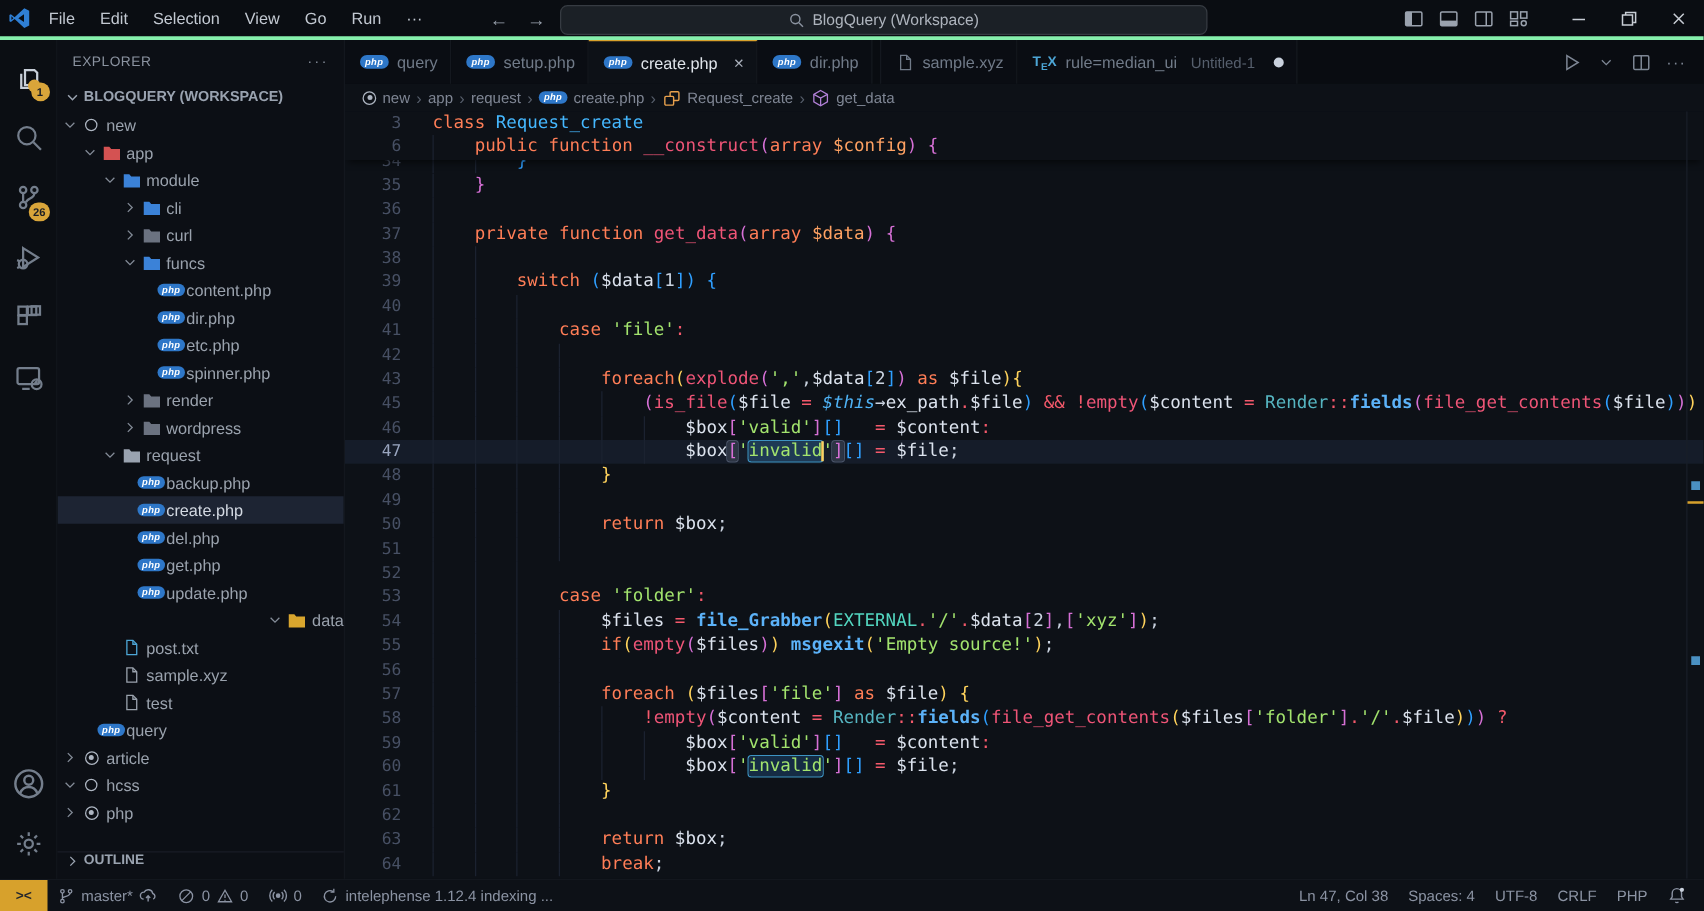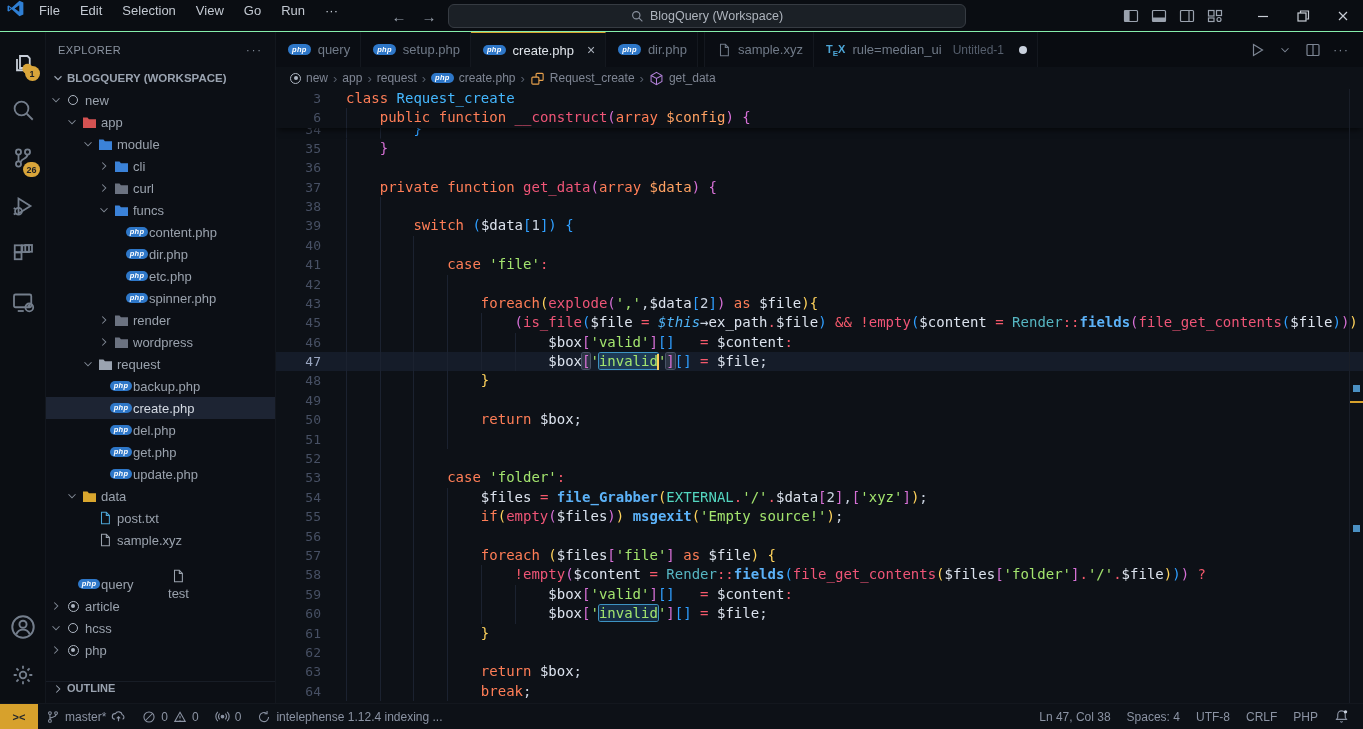--- a/index.html
+++ b/index.html
@@ -1,20 +1,20 @@
 <!DOCTYPE html>
 <html><head>
 <meta charset="utf-8">
 <style>
   *{margin:0;padding:0;box-sizing:border-box}
   html,body{width:1363px;height:729px;overflow:hidden}
   body{background:#0d1117;font-family:"Liberation Sans",sans-serif;color:#c9d1dd;font-size:13px}
   svg{display:block}
   
-  .titlebar{height:32px;background:#0a0d12;display:flex;align-items:flex-start;position:relative;border-bottom:1px solid #86efac}
+  .titlebar{height:32px;background:#0a0d12;display:flex;align-items:center;position:relative;border-bottom:3px solid #86efac}
   .tb-logo{width:30px;display:flex;justify-content:center}
   .menus{display:flex;gap:2px}
   .menu{padding:3px 9px;color:#c3c9d2;border-radius:4px;cursor:default}
   .tb-center{position:absolute;left:388px;top:0;height:32px;display:flex;align-items:center;gap:8px}
   .navarrow{color:#9aa2ae;font-size:15px;width:22px;text-align:center}
   .searchbox{width:518px;height:24px;background:#1b2026;border:1px solid #363b42;border-radius:6px;display:flex;align-items:center;justify-content:center;gap:6px;color:#aeb4bd;font-size:12.5px}
   .tb-right{margin-left:auto;display:flex;align-items:center;height:32px}
   .tb-ic{width:28px;height:32px;display:flex;align-items:center;justify-content:center;color:#9aa2ae}
   .winctl{width:40px;height:32px;display:flex;align-items:center;justify-content:center;color:#c8cdd5}
   
@@ -459,21 +459,21 @@
           </span>
           <span class="tlabel">get.php</span>
         </div>
         <div class="trow" style="padding-left: 50px;">
           <span class="chev"></span>
           <span class="ticon">
             <span class="php-pill">php</span>
           </span>
           <span class="tlabel">update.php</span>
         </div>
-        <div class="trow" style="padding-left: 18px;">
+        <div class="trow" style="padding-left: 18px; justify-content: flex-end;">
           <span class="chev">
             <svg width="14" height="14" viewBox="0 0 16 16" fill="none" stroke="currentColor" stroke-width="1.2">
               <path d="M4 6l4 4 4-4"></path>
             </svg>
           </span>
           <span class="ticon">
             <span>
               <svg width="15" height="13" viewBox="0 0 16 14">
                 <path d="M1 1.5h4.8l1.6 2H15v9.5H1z" fill="#d9a62e"></path>
               </svg>
@@ -498,21 +498,21 @@
           <span class="ticon">
             <span>
               <svg width="14" height="14" viewBox="0 0 16 16" fill="none" stroke="currentColor" stroke-width="1.2">
                 <path d="M4 1.5h5.5L13 5v9.5H4z"></path>
                 <path d="M9.5 1.5V5H13"></path>
               </svg>
             </span>
           </span>
           <span class="tlabel">sample.xyz</span>
         </div>
-        <div class="trow" style="padding-left: 34px; flex-direction: column;">
+        <div class="trow" style="padding-left: 34px;">
           <span class="chev"></span>
           <span class="ticon">
             <span>
               <svg width="14" height="14" viewBox="0 0 16 16" fill="none" stroke="currentColor" stroke-width="1.2">
                 <path d="M4 1.5h5.5L13 5v9.5H4z"></path>
                 <path d="M9.5 1.5V5H13"></path>
               </svg>
             </span>
           </span>
           <span class="tlabel">test</span>

